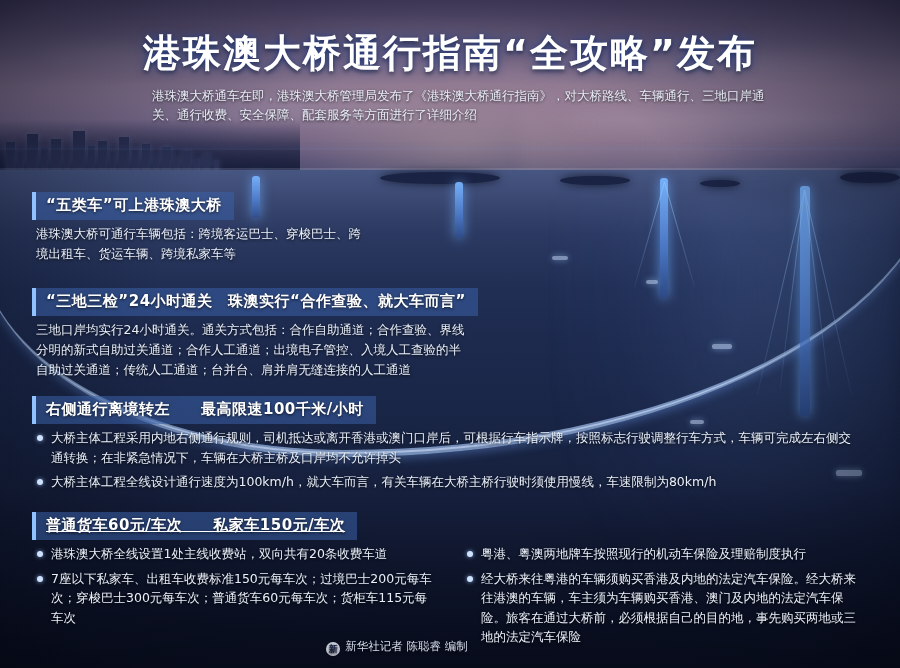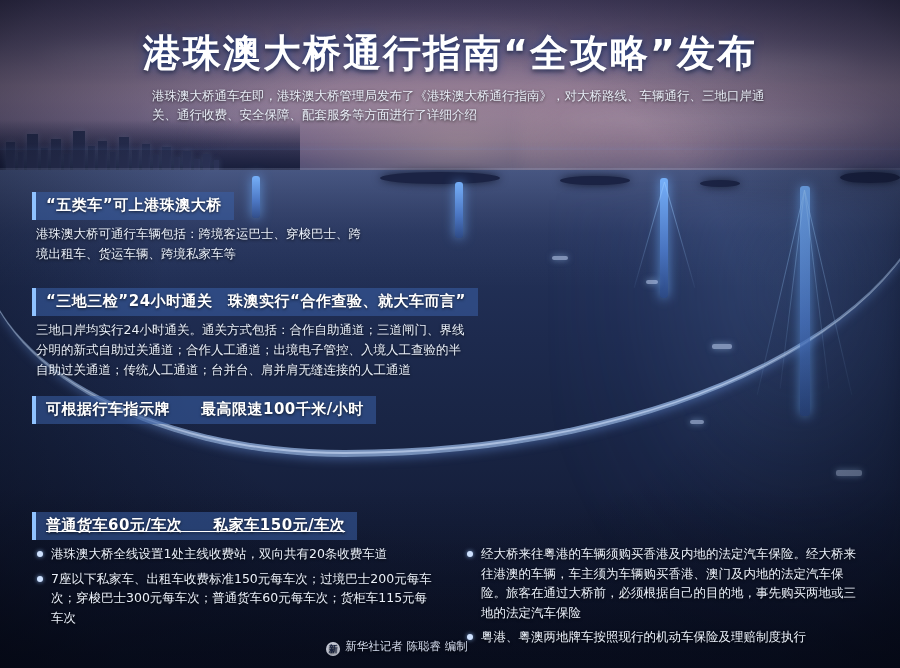--- a/index.html
+++ b/index.html
@@ -317,33 +317,37 @@
 
   <div class="content">
 
     <div class="title">港珠澳大桥通行指南“全攻略”发布</div>
     <div class="subtitle">港珠澳大桥通车在即，港珠澳大桥管理局发布了《港珠澳大桥通行指南》，对大桥路线、车辆通行、三地口岸通关、通行收费、安全保障、配套服务等方面进行了详细介绍</div>
 
     <div class="sec-head" style="left:32px; top:192px;">“五类车”可上港珠澳大桥</div>
     <div class="body-text" style="left:36px; top:224px; width:330px;">港珠澳大桥可通行车辆包括：跨境客运巴士、穿梭巴士、跨境出租车、货运车辆、跨境私家车等</div>
 
     <div class="sec-head" style="left:32px; top:288px;">“三地三检”24小时通关　珠澳实行“合作查验、就大车而言”</div>
-    <div class="body-text" style="left:36px; top:320px; width:430px;">三地口岸均实行24小时通关。通关方式包括：合作自助通道；三道闸门、界线分明的新式自助过关通道；合作人工通道；出境电子管控、入境人工查验的半自助过关通道；传统人工通道；台并台、肩并肩无缝连接的人工通道</div>
-
-    <div class="sec-head" style="left:32px; top:396px;">可根据行车指示牌　　最高限速100千米/小时</div>
+    <div class="body-text" style="left:36px; top:320px; width:430px;">三地口岸均实行24小时通关。通关方式包括：合作自助通道；合作查验、界线分明的新式自助过关通道；合作人工通道；出境电子管控、入境人工查验的半自助过关通道；传统人工通道；台并台、肩并肩无缝连接的人工通道</div>
+
+    <div class="sec-head" style="left:32px; top:396px;">右侧通行离境转左　　最高限速100千米/小时</div>
+    <ul class="bullets" style="left:36px; top:428px; width:820px;">
+      <li>大桥主体工程采用内地右侧通行规则，司机抵达或离开香港或澳门口岸后，可根据行车指示牌，按照标志行驶调整行车方式，车辆可完成左右侧交通转换；在非紧急情况下，车辆在大桥主桥及口岸均不允许掉头</li>
+      <li>大桥主体工程全线设计通行速度为100km/h，就大车而言，有关车辆在大桥主桥行驶时须使用慢线，车速限制为80km/h</li>
+    </ul>
 
     <div class="sec-head" style="left:32px; top:512px;text-decoration:underline;">普通货车60元/车次　　私家车150元/车次</div>
     <ul class="bullets" style="left:36px; top:544px; width:400px;">
       <li>港珠澳大桥全线设置1处主线收费站，双向共有20条收费车道</li>
       <li>7座以下私家车、出租车收费标准150元每车次；过境巴士200元每车次；穿梭巴士300元每车次；普通货车60元每车次；货柜车115元每车次</li>
     </ul>
 
     <ul class="bullets" style="left:466px; top:544px; width:398px;">
+      <li>粤港、粤澳两地牌车按照现行的机动车保险及理赔制度执行</li>
       <li>经大桥来往粤港的车辆须购买香港及内地的法定汽车保险。经大桥来往港澳的车辆，车主须为车辆购买香港、澳门及内地的法定汽车保险。旅客在通过大桥前，必须根据自己的目的地，事先购买两地或三地的法定汽车保险</li>
-      <li>粤港、粤澳两地牌车按照现行的机动车保险及理赔制度执行</li>
     </ul>
 
     <div class="credit">
       <span class="logo">新</span><span>新华社记者 陈聪睿 编制</span>
     </div>
 
   </div>
 </div>
 
 </body></html>

